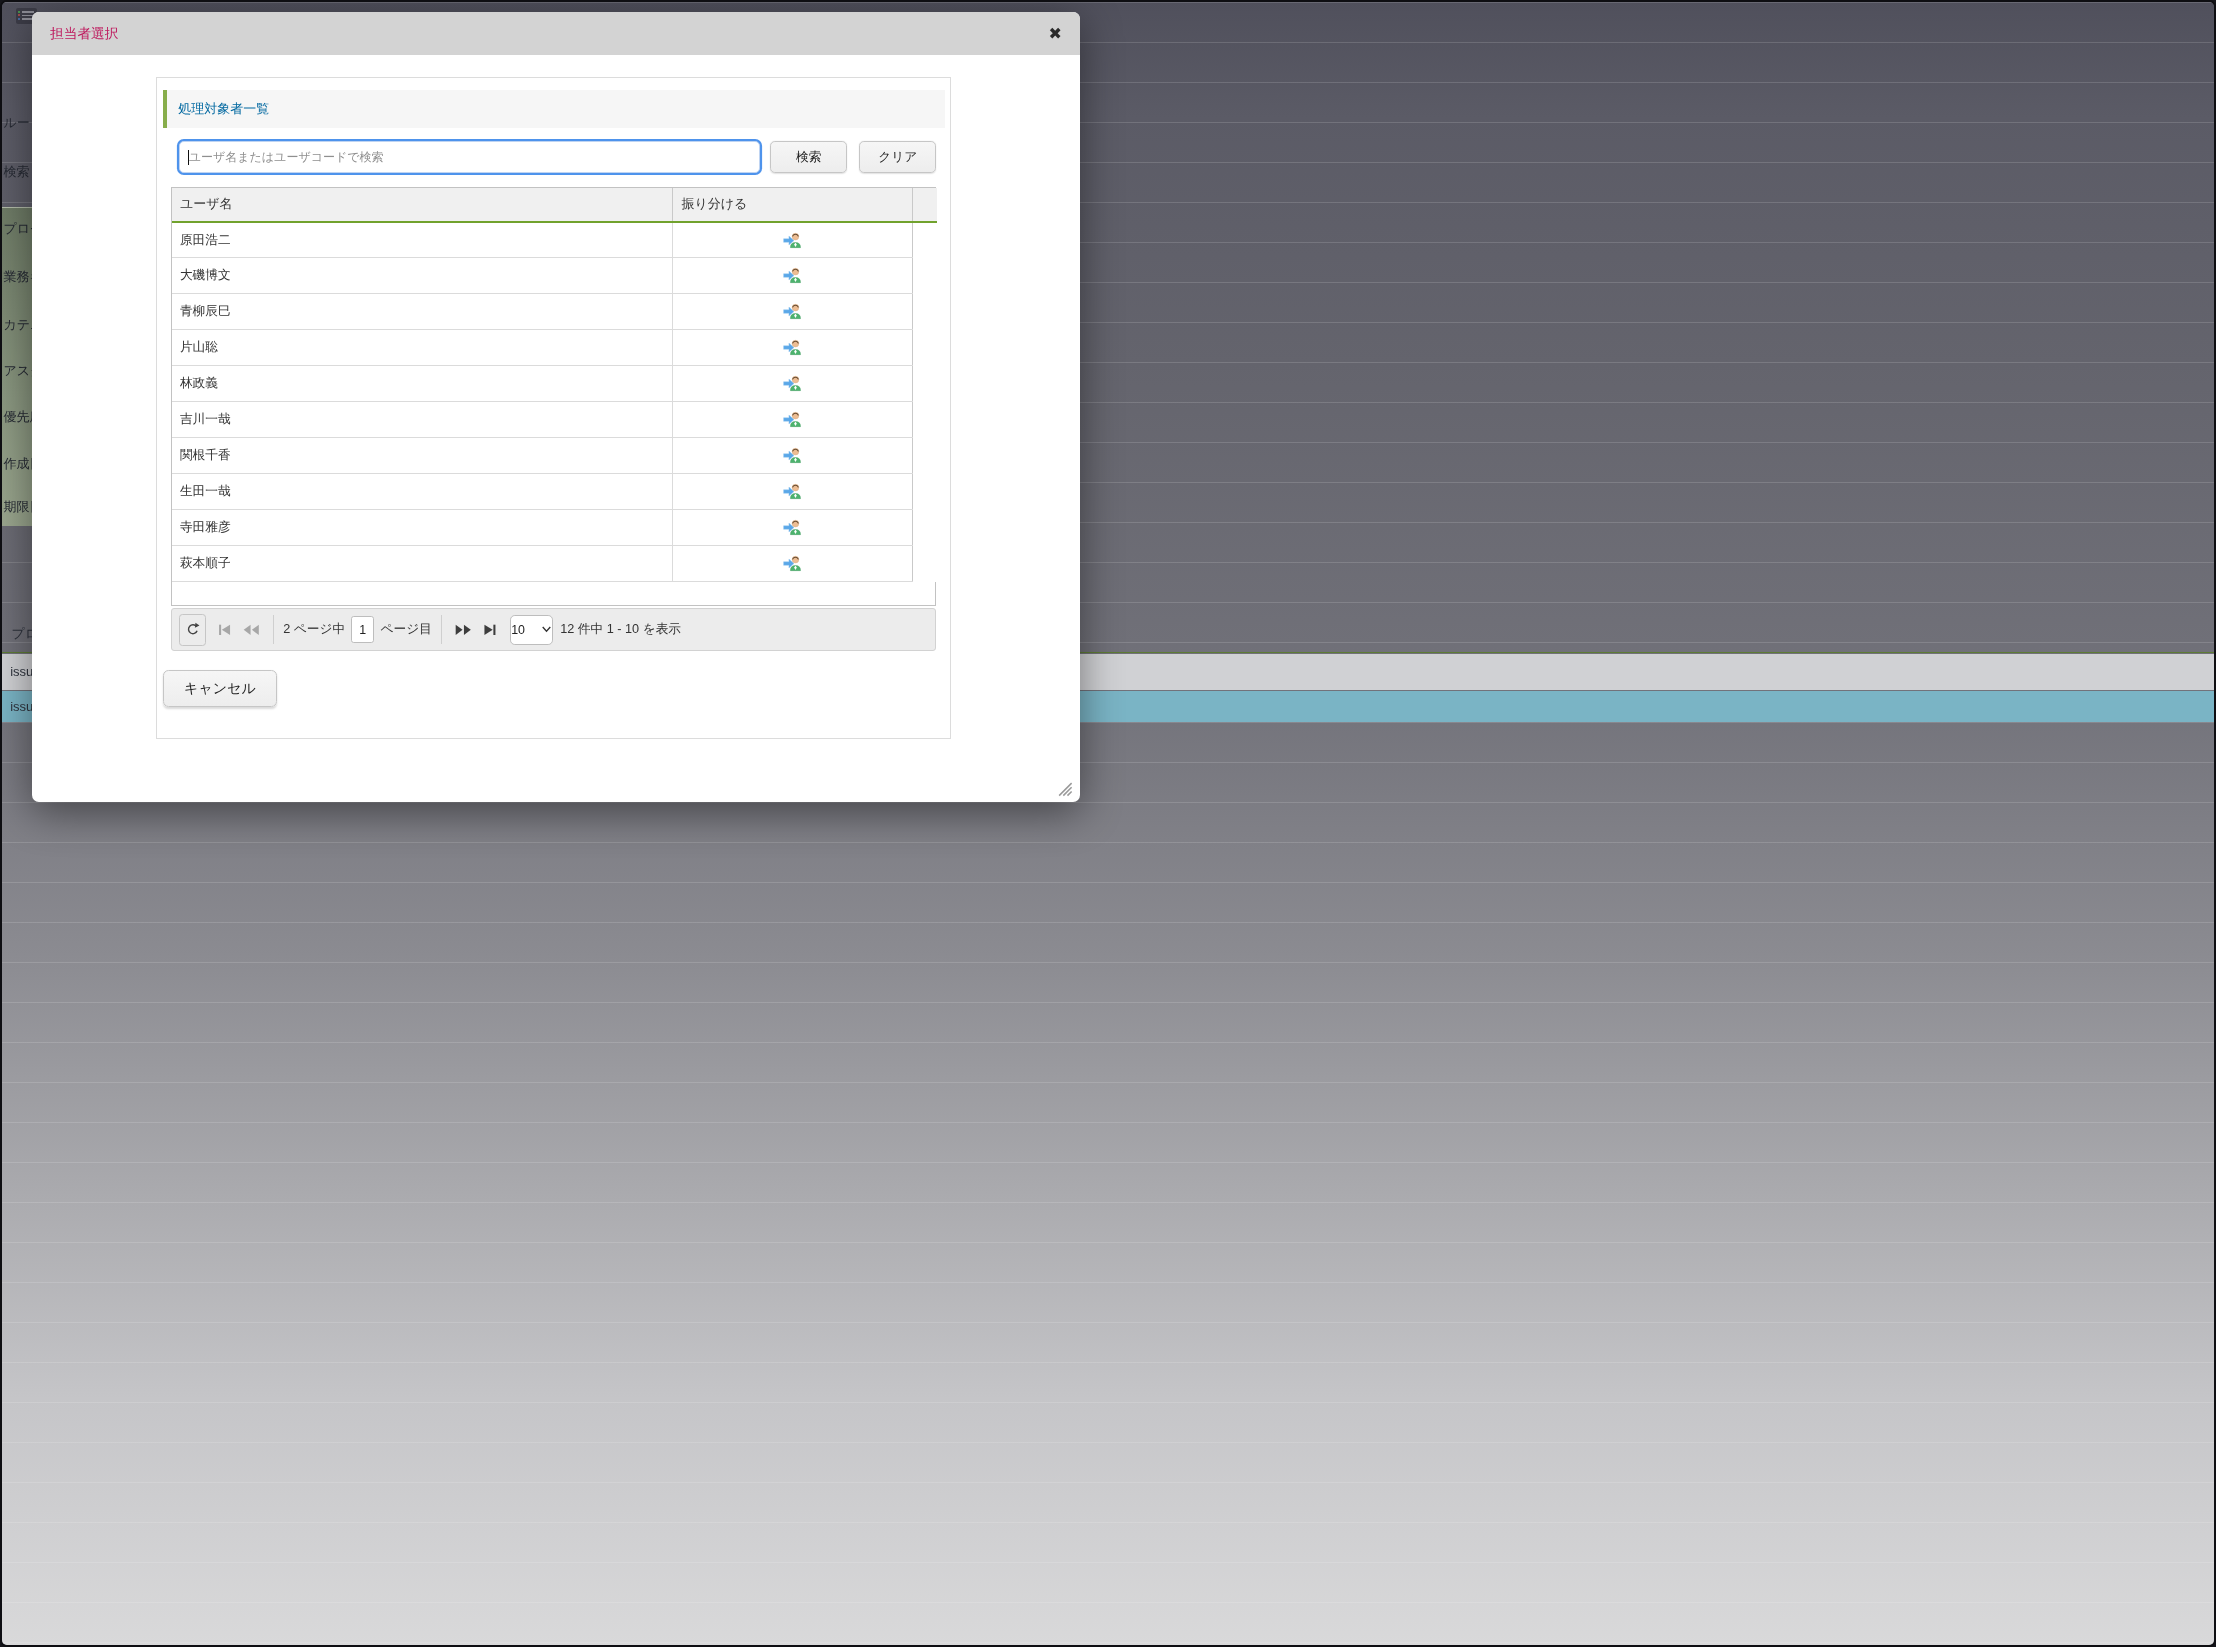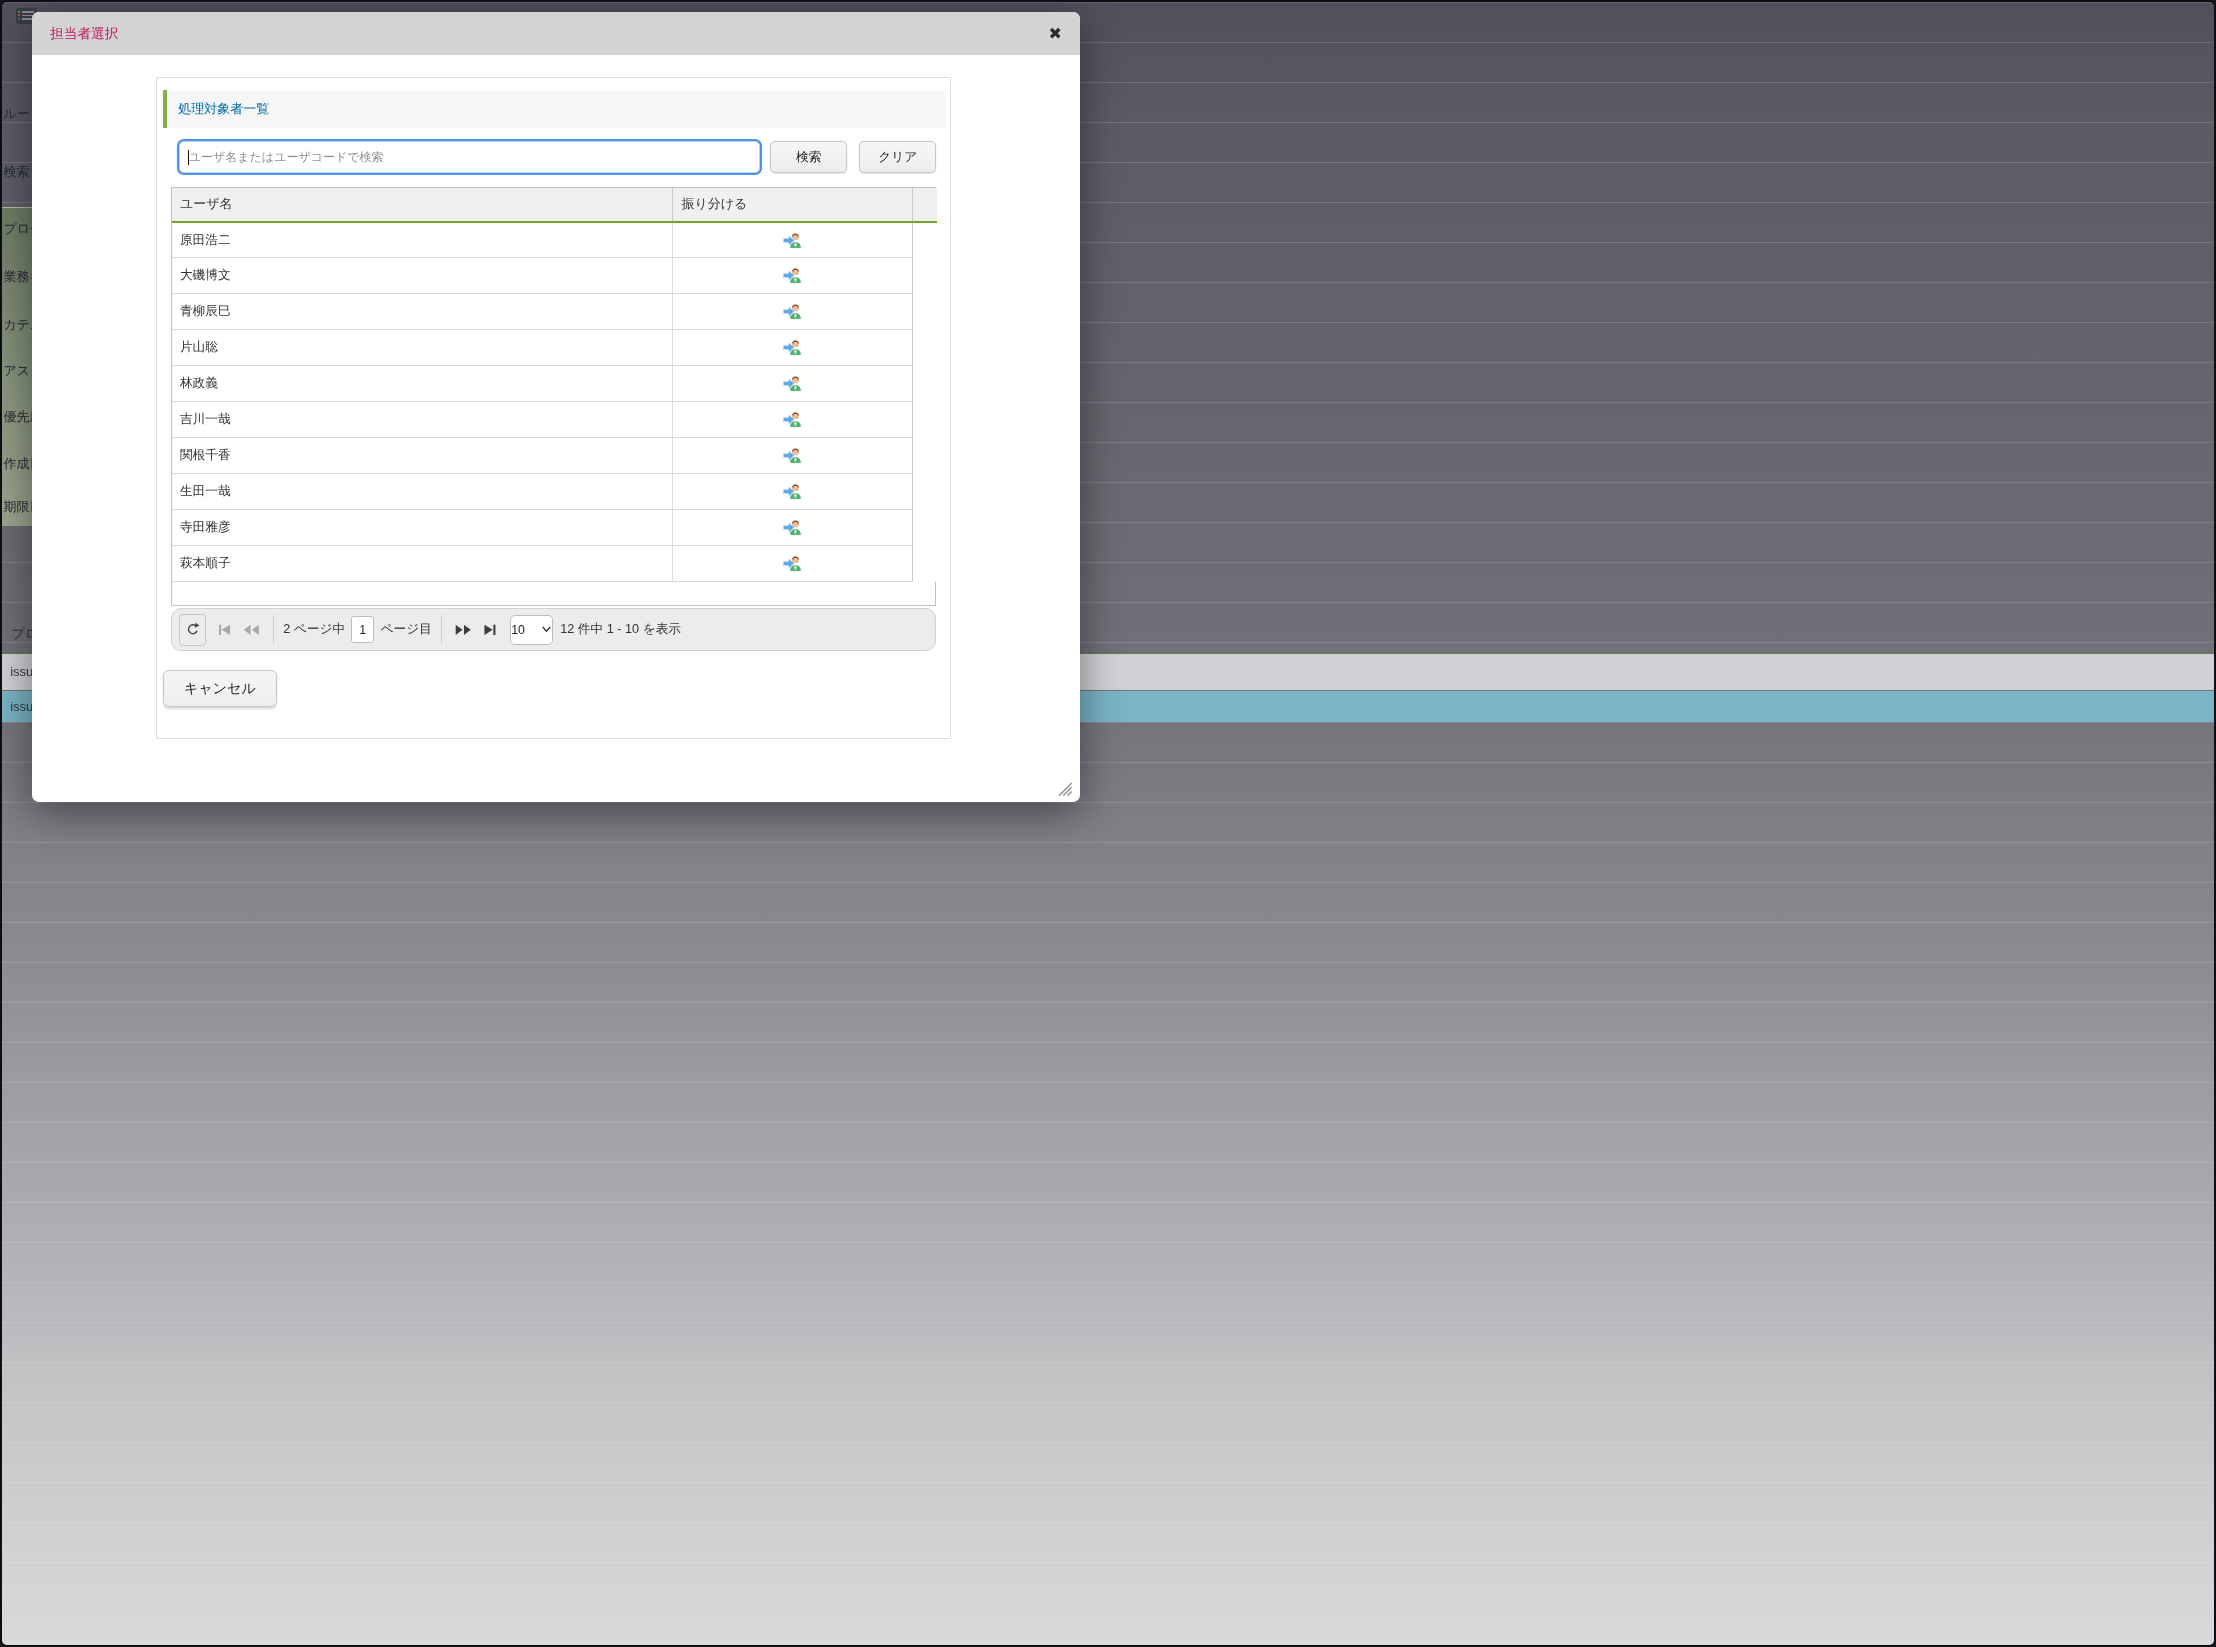--- a/index.html
+++ b/index.html
@@ -73,21 +73,21 @@
   .grid td{height:36px;border-bottom:0.7px solid #dbdbdb;font-size:12.7px;color:#333;
     padding-left:8.2px;background:#fff;}
   .grid td.icon-cell{text-align:center;padding:0;border-left:0.7px solid #dbdbdb;}
   .grid td.spacer-cell,.grid th.spacer-th{border-bottom-width:0;padding:0;}
   .grid td.spacer-cell{border-left:0.7px solid #c9c9c9;border-bottom:none;}
   .grid th.spacer-th{border-bottom:2.1px solid var(--underline-green);}
   .assign-btn{display:inline-block;width:19px;height:19px;vertical-align:middle;cursor:pointer;}
   .grid-tail{height:22.7px;}
 
   .pager{margin:2.1px 8.2px 0 8.2px;height:43px;background:#ececec;border:0.7px solid #d2d2d2;
-    border-radius:10px;display:flex;align-items:center;padding:0 6.9px;font-size:12.7px;color:#333;}
+    border-radius:3px;display:flex;align-items:center;padding:0 6.9px;font-size:12.7px;color:#333;}
   .pg-refresh{width:27.5px;height:32px;border:0.7px solid #c6c6c6;border-radius:3.4px;display:flex;
     align-items:center;justify-content:center;background:transparent;cursor:pointer;}
   .pg-nav{margin:0 4.8px;display:flex;align-items:center;cursor:pointer;}
   .pg-sep{width:0.7px;height:29px;background:#cfcfcf;margin:0 9px;}
   .pg-input{width:23px;height:27.5px;border:0.7px solid #bdbdbd;border-radius:2.7px;text-align:center;
     font-size:12.4px;margin:0 6.2px;font-family:inherit;color:#222;}
   .pg-select{width:43px;height:30px;background:#fff;border:0.7px solid #bdbdbd;border-radius:4.8px;
     display:flex;align-items:center;justify-content:center;gap:17px;margin:0 7.6px 0 6.9px;
     font-size:12.4px;color:#222;cursor:pointer;}
   .pg-first{margin-left:11px;}
@@ -113,21 +113,21 @@
           <span class="d" style="background:#c0504d"></span>
           <span class="l"></span>
         </div>
       <div class="r">
           <span class="d" style="background:#4a78c2"></span>
           <span class="l"></span>
         </div>
     </div>
     <div class="bg-left-strip"></div>
     <div id="bg-labels">
-        <div class="bg-label" style="top: 103px;">ルー</div>
+        <div class="bg-label" style="top: 112px;">ルー</div>
         <div class="bg-label" style="top: 161px;">検索</div>
         <div class="bg-label" style="top: 218px;">プロセ</div>
         <div class="bg-label" style="top: 266px;">業務キ</div>
         <div class="bg-label" style="top: 314px;">カテニ</div>
         <div class="bg-label" style="top: 360px;">アスク</div>
         <div class="bg-label" style="top: 406px;">優先度</div>
         <div class="bg-label" style="top: 453px;">作成日</div>
         <div class="bg-label" style="top: 496px;">期限日</div>
       </div>
     <div class="bg-proj-header">プロ</div>

